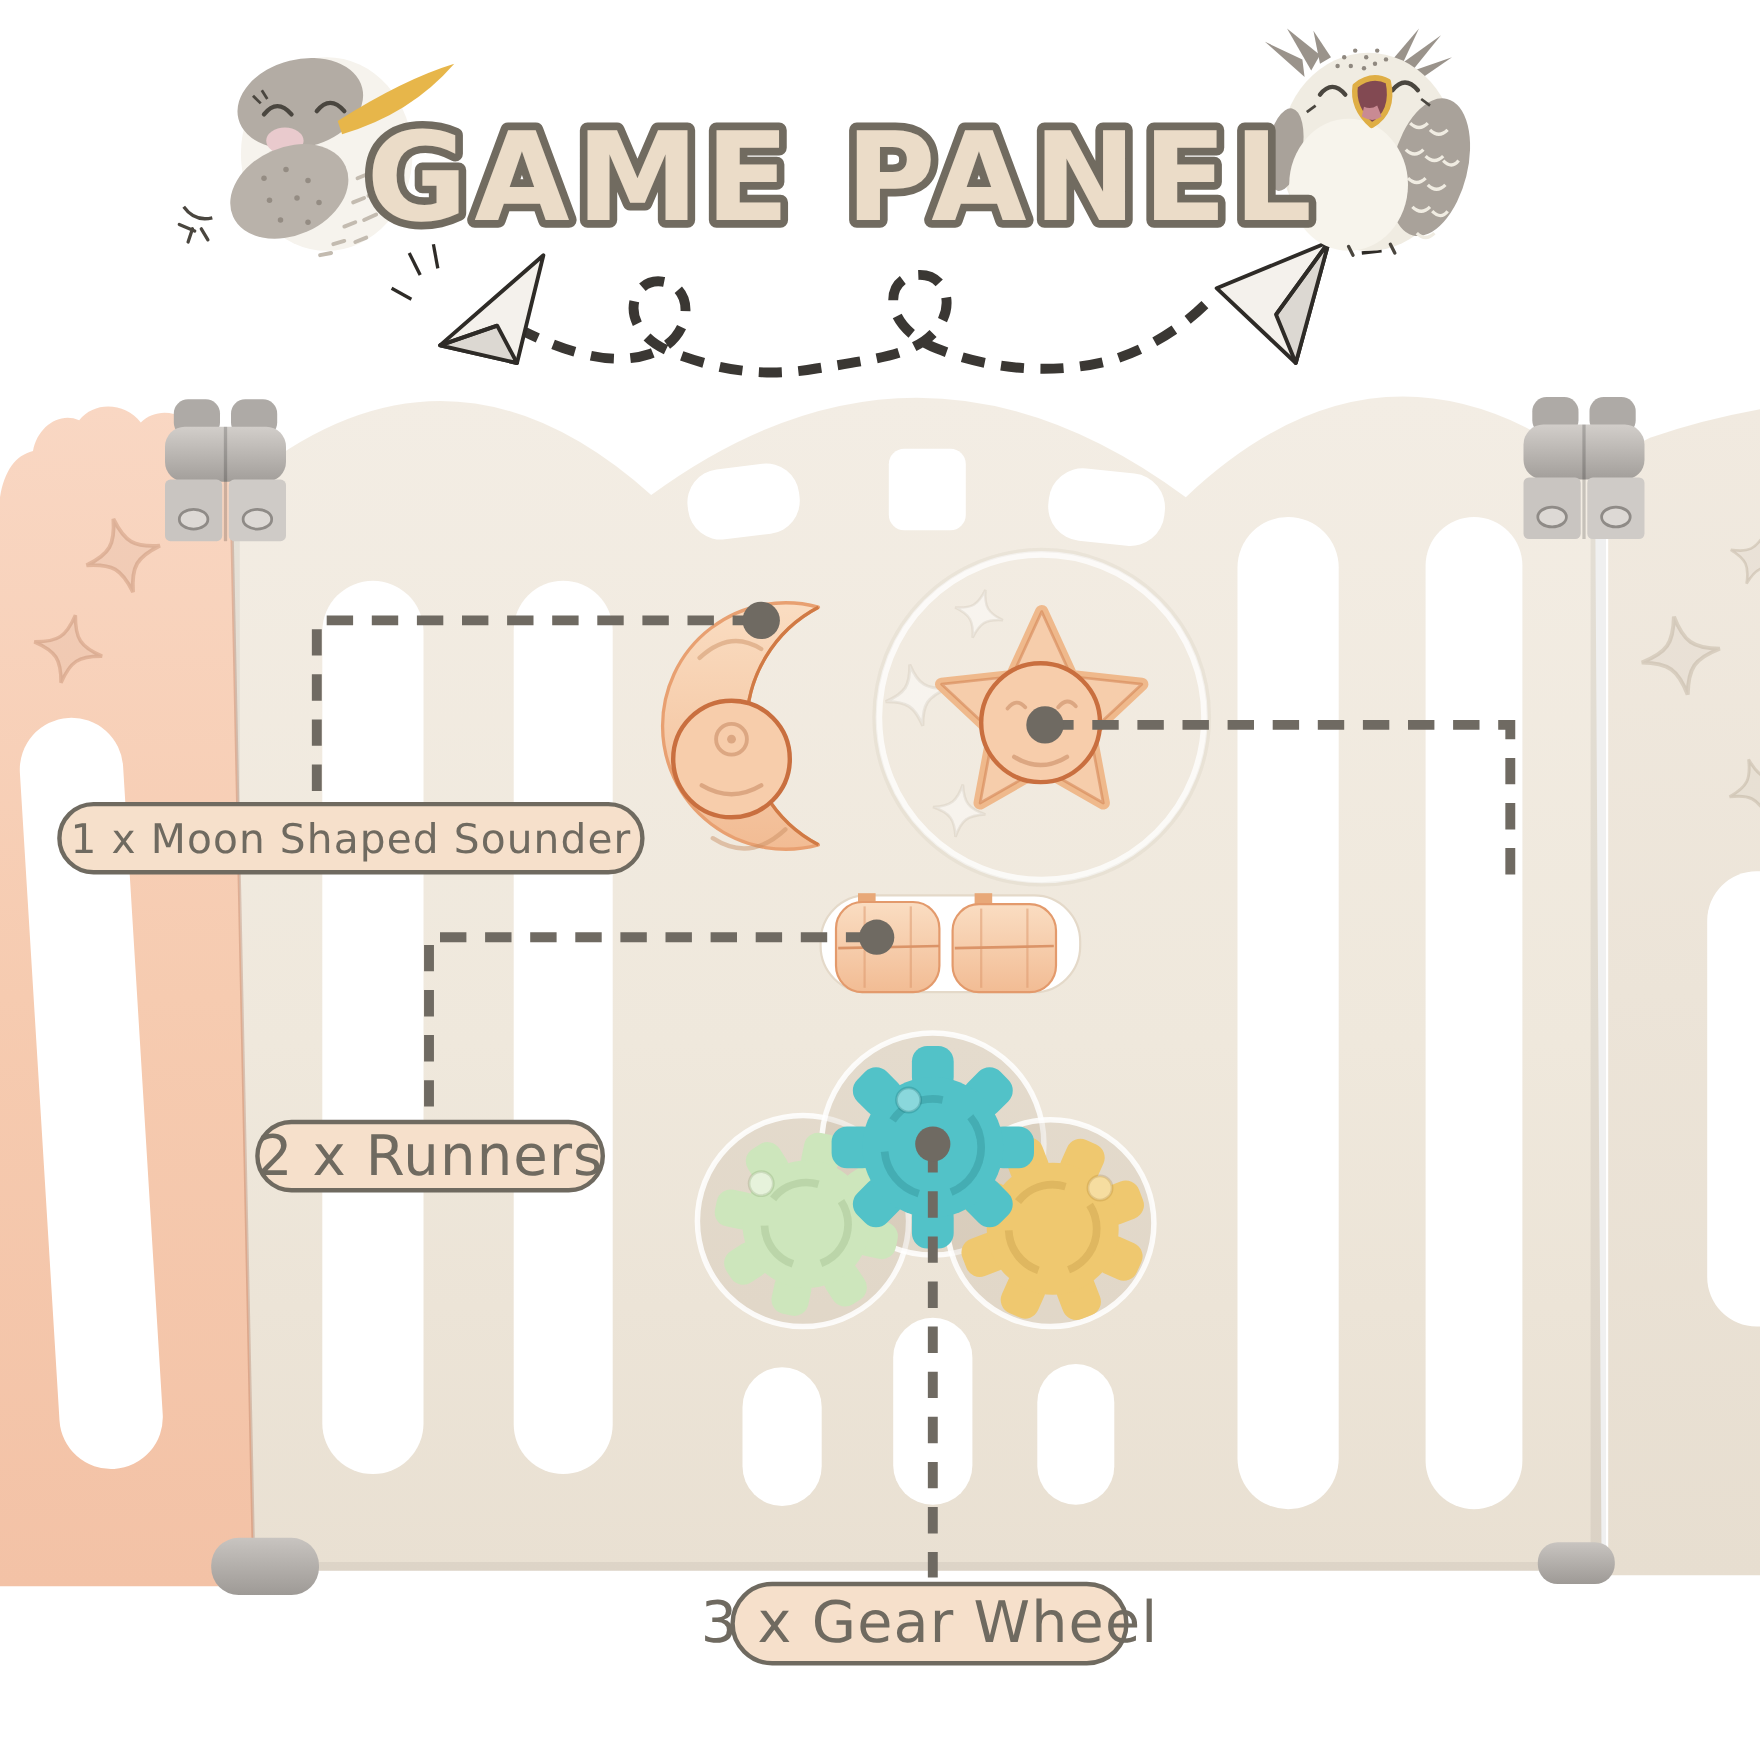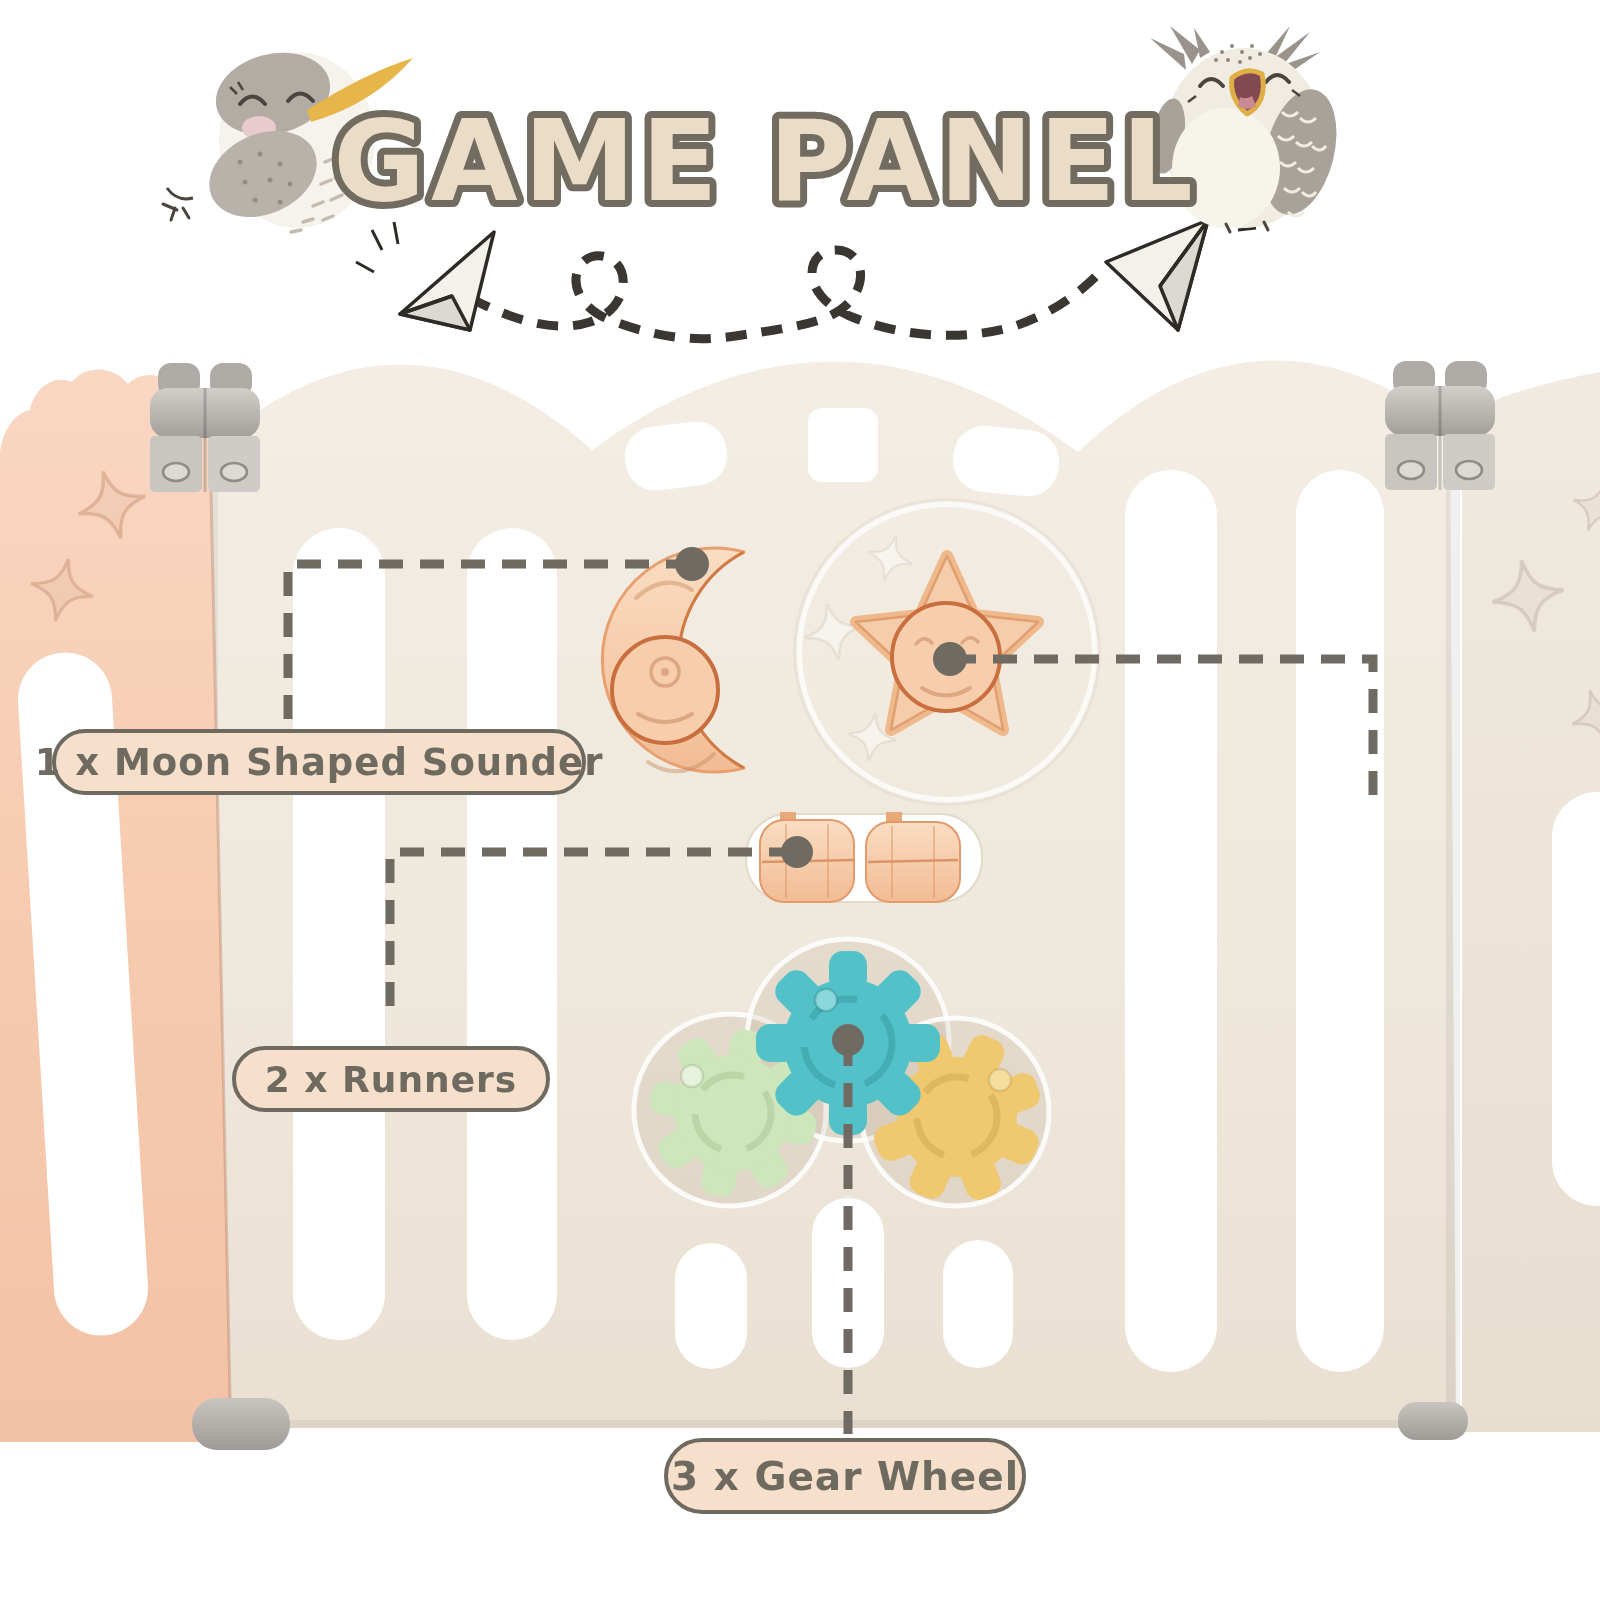--- a/index.html
+++ b/index.html
@@ -4,27 +4,27 @@
 <style>
   html,body { margin:0; padding:0; background:#ffffff; }
   .stage {
     position:relative; width:1600px; height:1600px; background:#ffffff;
     overflow:hidden; font-family:"DejaVu Sans", sans-serif;
   }
   .svg-layer { position:absolute; left:0; top:0; width:1600px; height:1600px; }
   .callout-label {
     position:absolute; display:flex; align-items:center; justify-content:center;
     background:#F6E0CB; border:4px solid #6F6A60; border-radius:38px;
-    color:#6F6A60; font-weight:700; letter-spacing:1px; white-space:nowrap;
+    color:#6F6A60; font-weight:400; letter-spacing:1px; white-space:nowrap;
     box-sizing:border-box;
   }
   #label-moon    { left:52px;   top:729px;  width:534px; height:66px; font-size:37px; }
   #label-star    { left:1084px; top:809px;  width:502px; height:70px; font-size:37px; }
-  #label-runners { left:232px;  top:1046px; width:318px; height:66px; font-size:36px; }
-  #label-gears   { left:664px;  top:1438px; width:362px; height:76px; font-size:39px; }
+  #label-runners { left:232px;  top:1018px; width:318px; height:66px; font-size:51px; }
+  #label-gears   { left:664px;  top:1438px; width:362px; height:76px; font-size:52px; }
 </style>
 </head>
 <body>
 
 <div class="stage">
 
   <svg class="svg-layer" viewBox="0 0 1600 1600">
     <defs>
       <linearGradient id="pinkGrad" x1="0" y1="0" x2="0" y2="1">
         <stop offset="0" stop-color="#F9D7C3"></stop>

